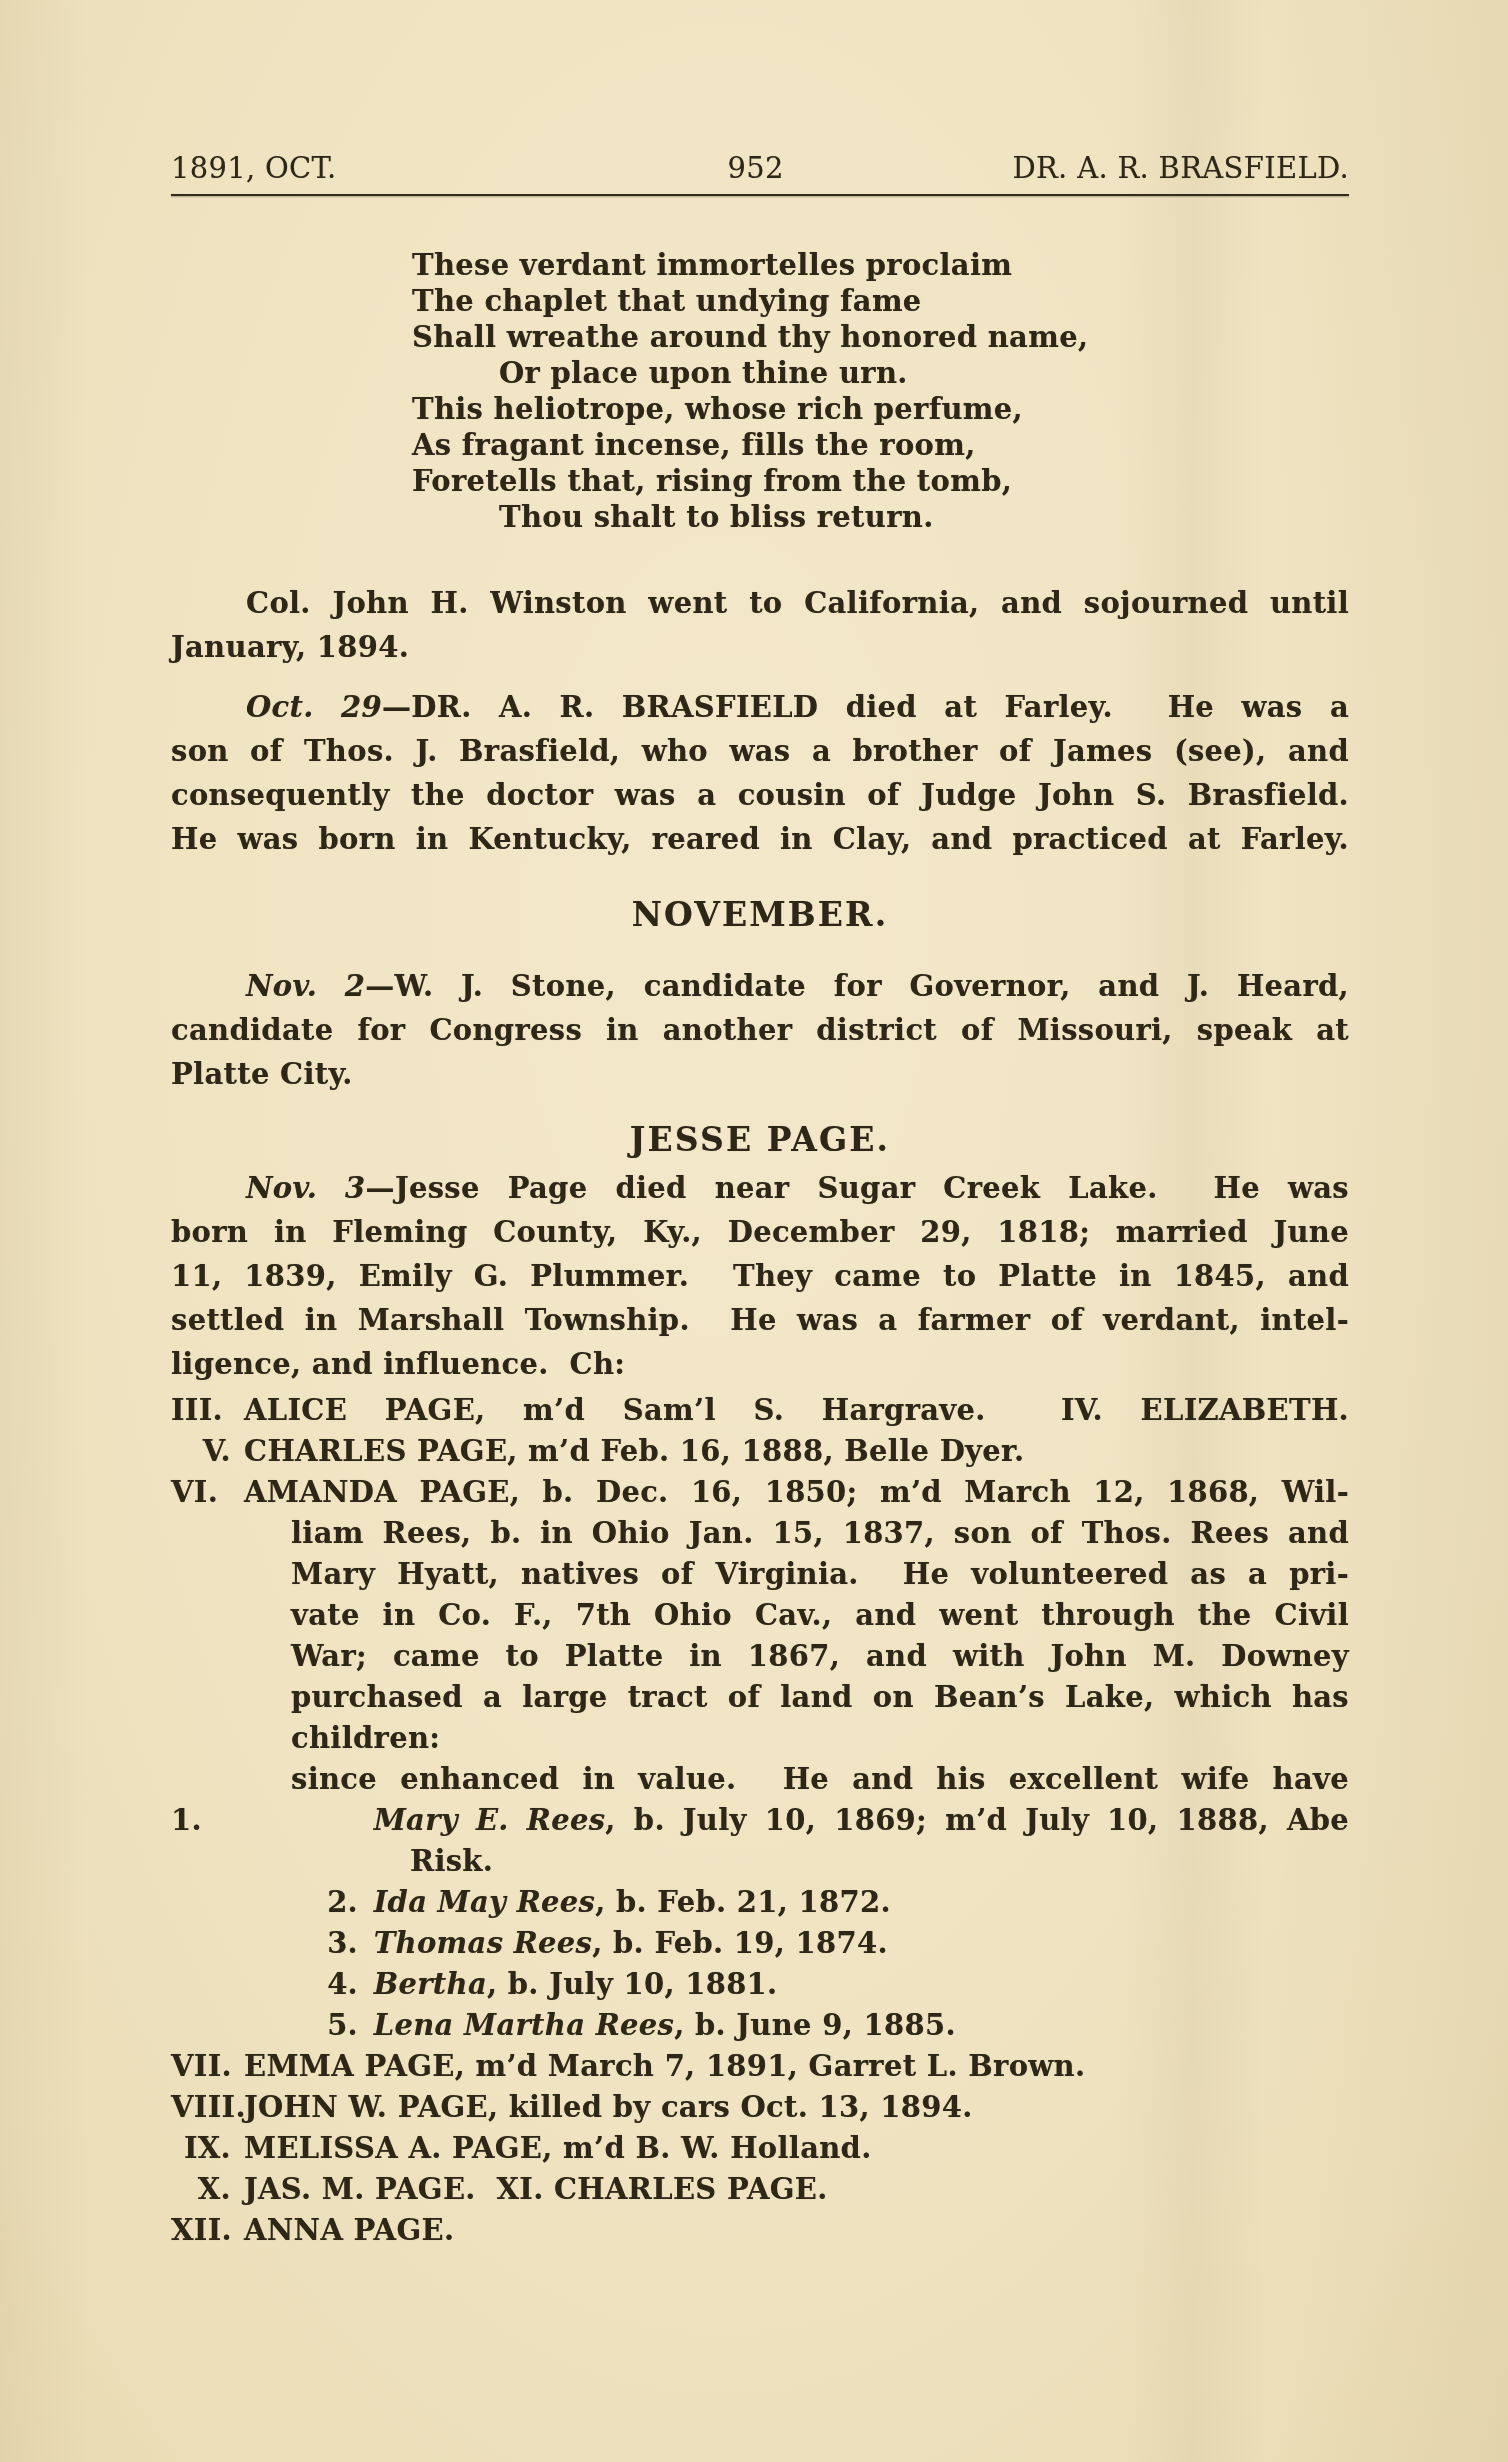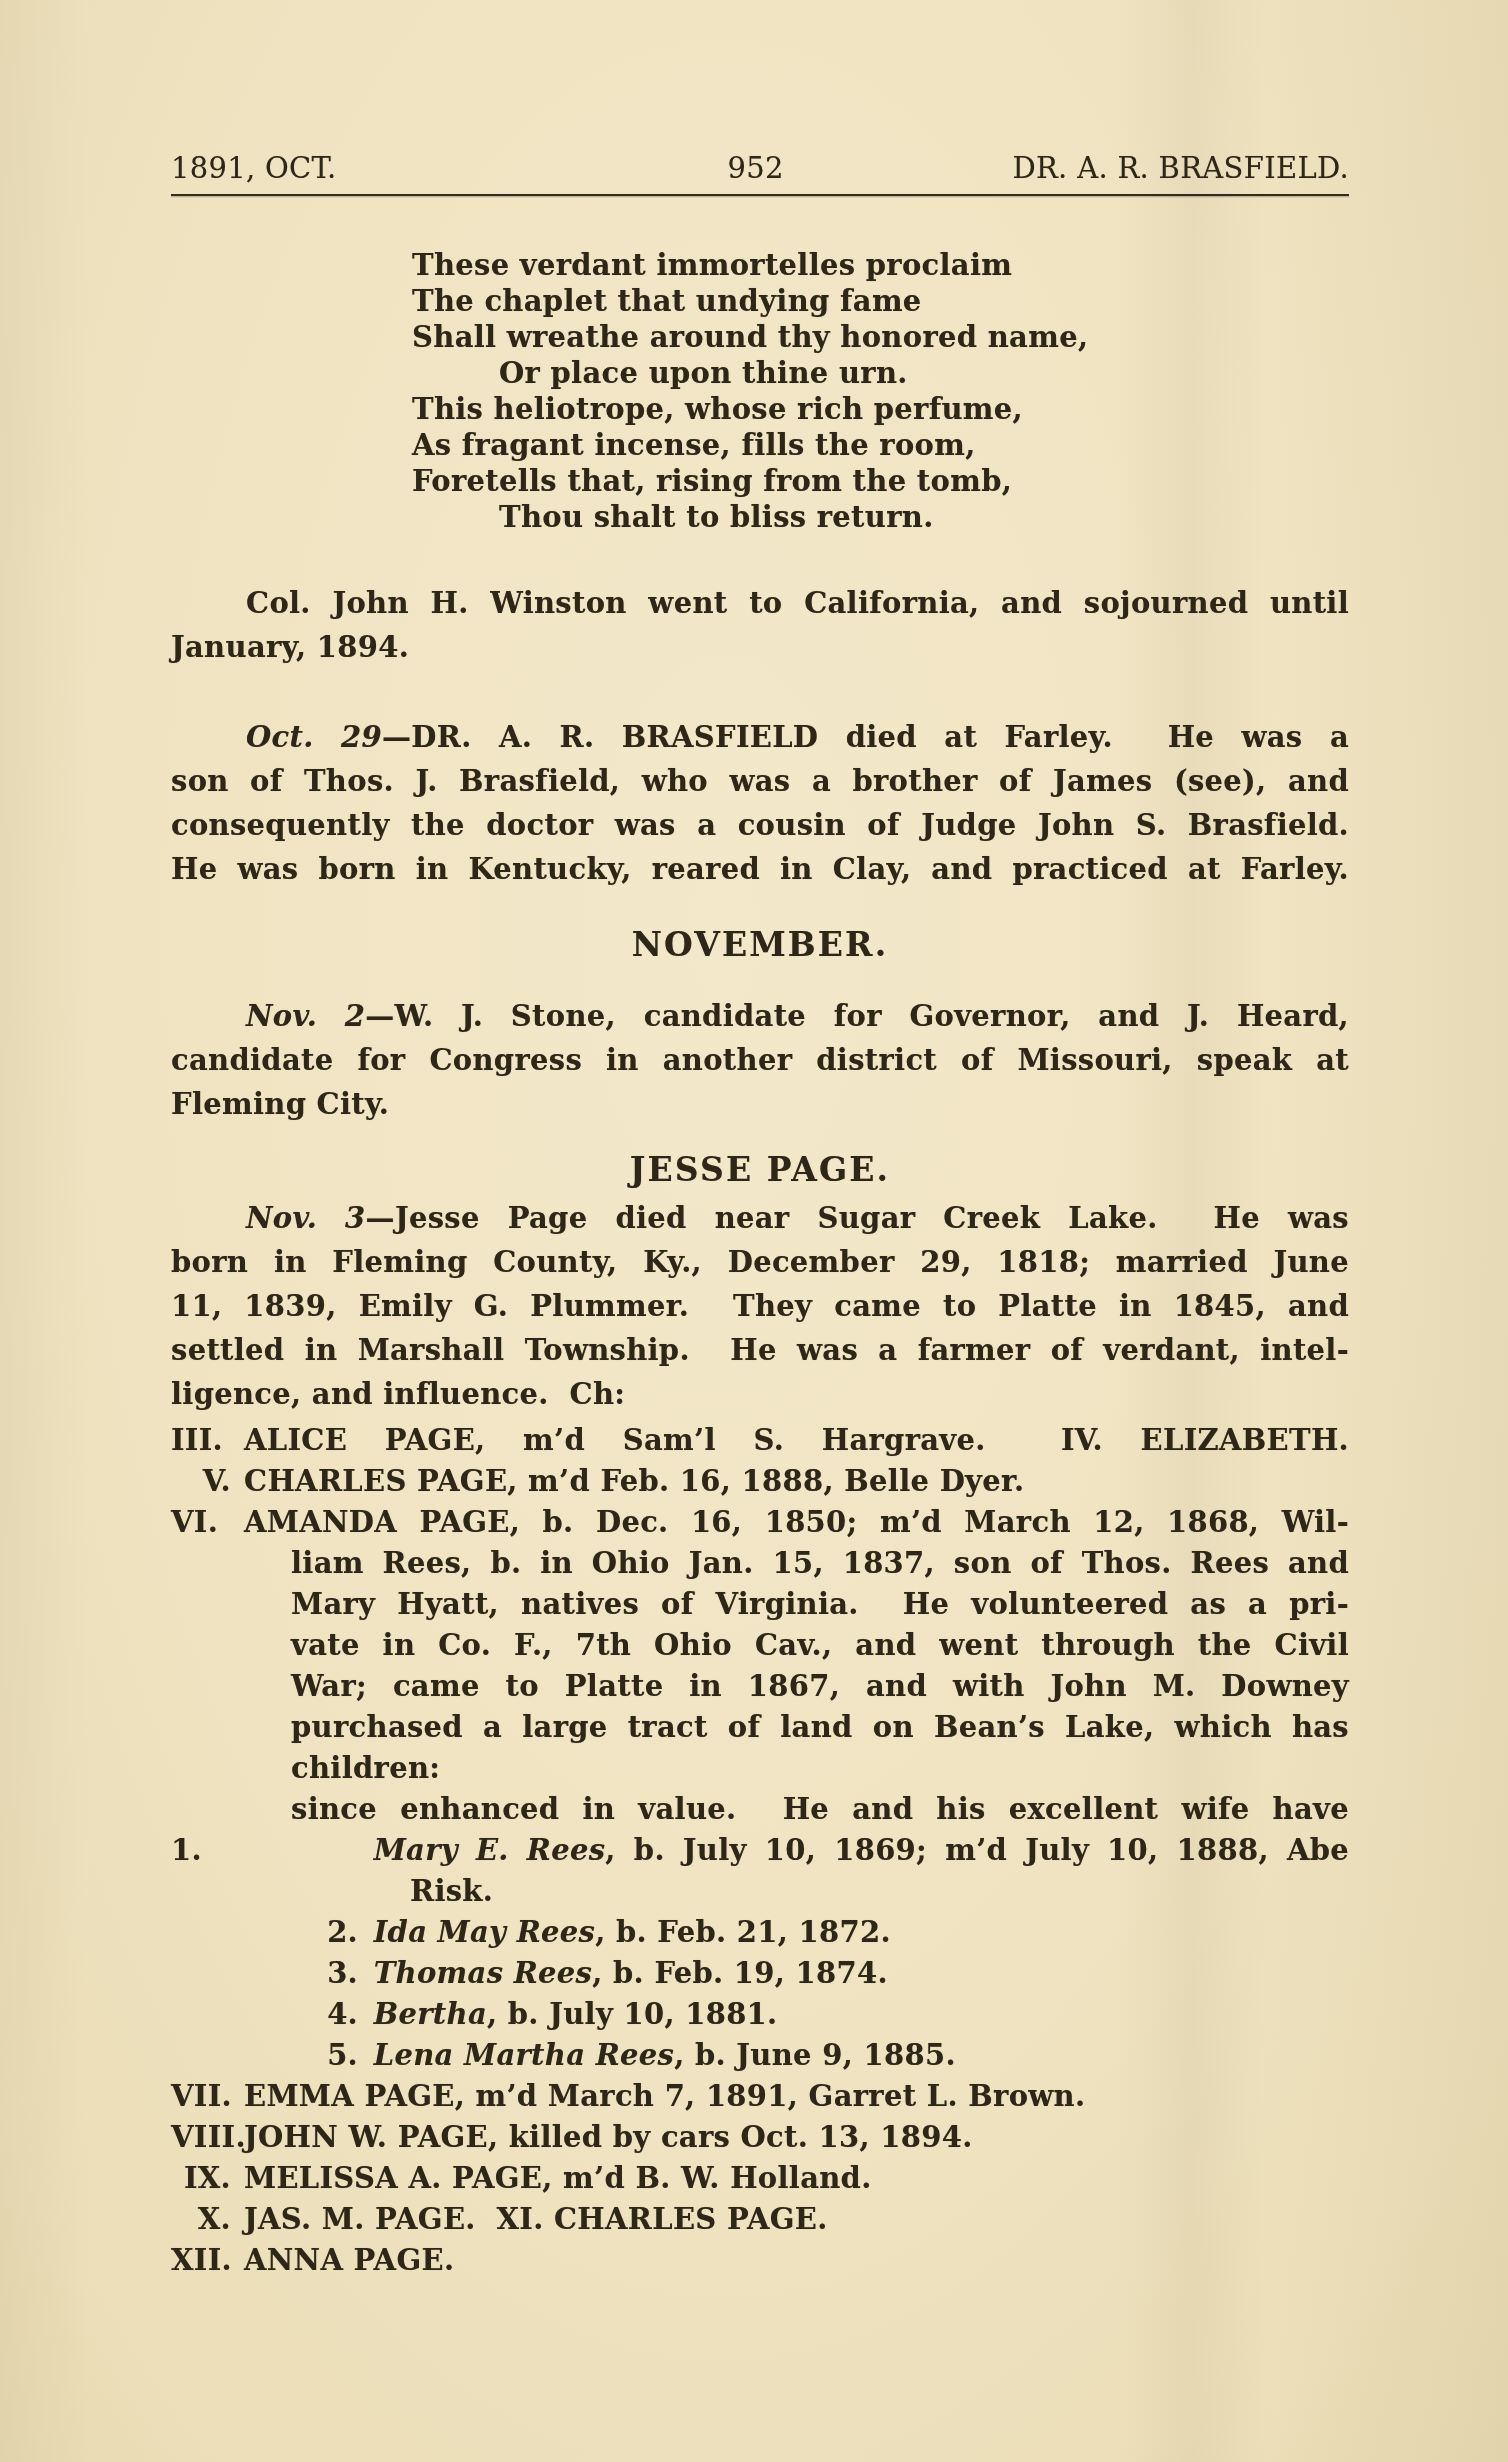--- a/index.html
+++ b/index.html
@@ -33,21 +33,21 @@
     background: #332b1b;
     box-shadow: 0 1.4px 0 rgba(51,43,27,0.25);
   }
   .line { line-height: 44px; white-space: pre-wrap; font-weight: bold; }
   .fill { text-align: justify; text-align-last: justify; text-justify: inter-word; }
   .ind { padding-left: 75px; }
   .it { font-style: italic; }
   .poem { margin: 51px 0 46px 241px; }
   .poem .line { line-height: 36px; }
   .poem .pind { padding-left: 87px; }
-  .para-winston { margin-bottom: 46px; }
+  .para-winston { margin-bottom: 16px; }
   .para-oct29  { margin-bottom: 34px; }
   .heading {
     text-align: center;
     font-size: 33px;
     font-weight: 700;
     letter-spacing: 2.1px;
     line-height: 40px;
   }
   .h-nov  { margin: 0 0 28.5px 0; }
   .h-jes  { margin: 24px 0 5.7px 0; }
@@ -102,21 +102,21 @@
     <div class="line fill">son of Thos. J. Brasfield, who was a brother of James (see), and</div>
     <div class="line fill">consequently the doctor was a cousin of Judge John S. Brasfield.</div>
     <div class="line fill">He was born in Kentucky, reared in Clay, and practiced at Farley.</div>
   </div>
 
   <div class="heading h-nov">NOVEMBER.</div>
 
   <div class="para-nov2">
     <div class="line fill ind"><span class="it">Nov. 2</span><span>—W. J. Stone, candidate for Governor, and J. Heard,</span></div>
     <div class="line fill">candidate for Congress in another district of Missouri, speak at</div>
-    <div class="line">Fleming City.</div>
+    <div class="line">Platte City.</div>
   </div>
 
   <div class="heading h-jes">JESSE PAGE.</div>
 
   <div class="para-nov3">
     <div class="line fill ind"><span class="it">Nov. 3</span><span>—Jesse Page died near Sugar Creek Lake.  He was</span></div>
     <div class="line fill">born in Fleming County, Ky., December 29, 1818; married June</div>
     <div class="line fill">11, 1839, Emily G. Plummer.  They came to Platte in 1845, and</div>
     <div class="line fill">settled in Marshall Township.  He was a farmer of verdant, intel-</div>
     <div class="line">ligence, and influence.  Ch:</div>

